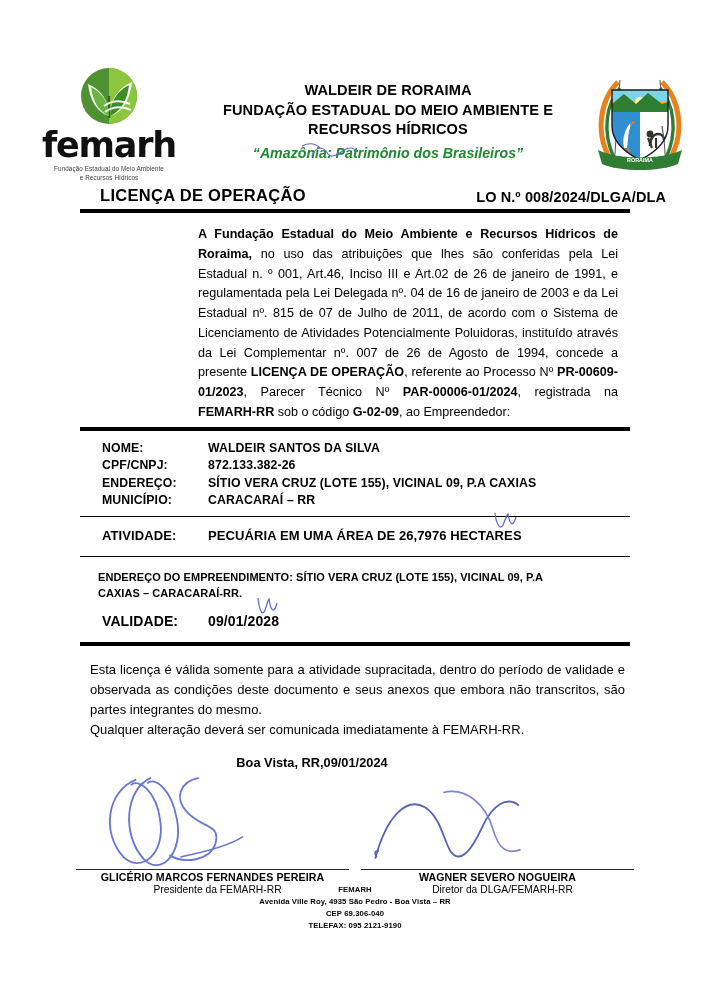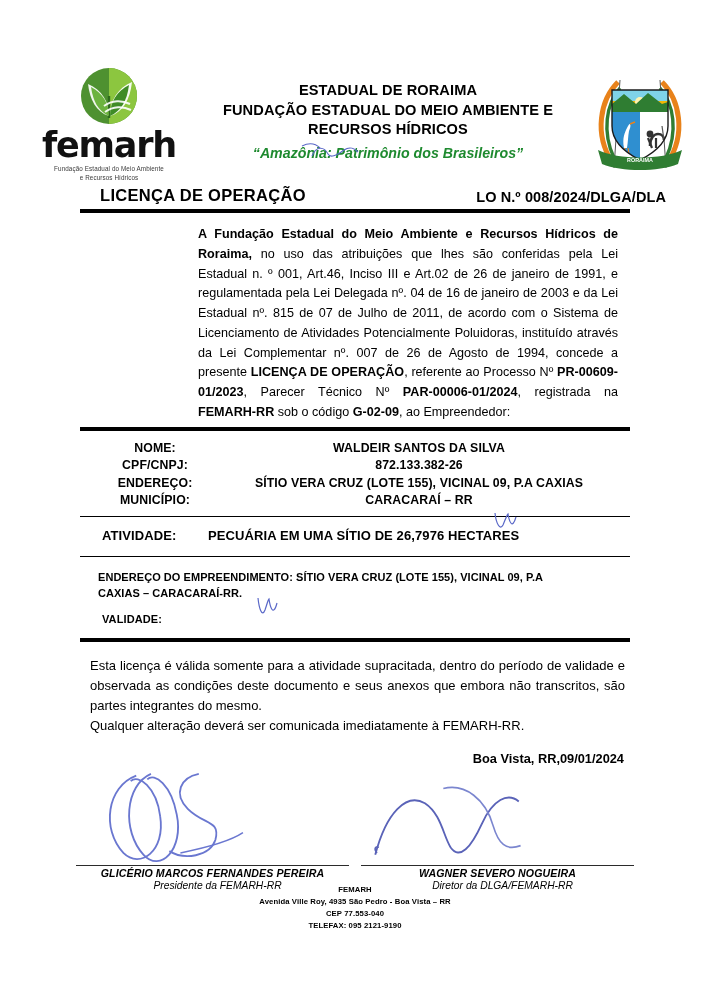--- a/index.html
+++ b/index.html
@@ -123,21 +123,20 @@
   }
   .body-block b { font-weight: bold; }
 
   
   .detail-wrap { margin: 0 80px; }
   .detail-rows {
     padding: 9px 0 6px 22px;
     font-size: 12.3px;
     font-weight: bold;
     line-height: 1.43;
-    text-align: center;
   }
   .drow { display: flex; }
   .dlabel { flex: 0 0 106px; letter-spacing: .1px; }
   .dvalue { flex: 1 1 auto; letter-spacing: .1px; }
 
   .activity-rows {
     padding: 11px 0 13px 22px;
     font-size: 13px;
     font-weight: bold;
     position: relative;
@@ -146,49 +145,48 @@
 
   .enderec-block {
     padding: 12px 0 0 18px;
     font-size: 11px;
     font-weight: bold;
     line-height: 1.5;
     letter-spacing: .05px;
   }
   .validade-block {
     padding: 11px 0 9px 22px;
-    font-size: 11px;
+    font-size: 14px;
     font-weight: bold;
     position: relative;
   }
   .validade-block .dlabel { flex: 0 0 106px; }
 
   
   .closing {
     margin: 14px 85px 0 90px;
     font-size: 13px;
     line-height: 1.55;
     text-align: justify;
   }
   .closing .last { text-align: left; }
 
   
   .city-date {
-    text-align: right;
+    text-align: center;
     font-size: 12.8px;
     font-weight: bold;
     margin: 14px 86px 0 0;
   }
   .sigs {
     display: flex;
     justify-content: space-between;
     margin-top: 6px;
     padding: 0 70px;
     position: relative;
-    font-style: italic;
   }
   .sigbox {
     flex: 1 1 0;
     text-align: center;
     position: relative;
     height: 112px;
   }
   .sig-ink {
     position: absolute;
     left: 0; right: 0; top: 0;
@@ -248,21 +246,21 @@
         </svg>
       </div>
       <div class="logo-word">femarh</div>
       <div class="logo-sub">
         <span>Fundação Estadual do Meio Ambiente</span><br>
         <span>e Recursos Hídricos</span>
       </div>
     </div>
 
     <div class="header-center">
-      <div class="gov-line">ESTADUAL DE RORAIMA</div>
+      <div class="gov-line">WALDEIR DE RORAIMA</div>
       <div class="gov-line">FUNDAÇÃO ESTADUAL DO MEIO AMBIENTE E</div>
       <div class="gov-line">RECURSOS HÍDRICOS</div>
       <div class="motto">“Amazônia: Patrimônio dos Brasileiros”</div>
     </div>
 
     <div class="brasao">
       <svg width="96" height="100" viewBox="0 0 96 100">
 
         <path d="M20 88 C2 60 8 26 26 8" stroke="#e8821a" stroke-width="5" fill="none"></path>
         <path d="M76 88 C94 60 88 26 70 8" stroke="#e8821a" stroke-width="5" fill="none"></path>
@@ -335,37 +333,38 @@
         <div class="dlabel">MUNICÍPIO:</div>
         <div class="dvalue">CARACARAÍ – RR</div>
       </div>
     </div>
 
     <div class="rule-single" style="margin-left:0;margin-right:0;"></div>
 
     <div class="activity-rows">
       <div class="drow">
         <div class="dlabel">ATIVIDADE:</div>
-        <div class="dvalue">PECUÁRIA EM UMA SÍTIO DE  26,7976 HECTARES</div>
+        <div class="dvalue">PECUÁRIA EM UMA ÁREA DE  26,7976 HECTARES</div>
       </div>
       <svg class="ink-svg" style="left:412px; top:-6px;" width="28" height="26">
         <path d="M3 2 C4 12 8 20 11 14 C13 9 15 4 16 3 C17 9 20 20 24 6" stroke="#5a68c8" stroke-width="1.2" fill="none"></path>
       </svg>
     </div>
 
     <div class="rule-single" style="margin-left:0;margin-right:0;"></div>
 
     <div class="enderec-block">
       <div>ENDEREÇO DO EMPREENDIMENTO: SÍTIO VERA CRUZ (LOTE 155), VICINAL 09, P.A</div>
       <div>CAXIAS – CARACARAÍ-RR.</div>
     </div>
 
     <div class="validade-block">
       <div class="drow">
         <div class="dlabel">VALIDADE:</div>
+        <div class="dvalue">09/01/2028</div>
       </div>
       <svg class="ink-svg" style="left:175px; top:-8px;" width="26" height="28">
         <path d="M3 4 C4 14 7 24 10 16 C12 10 13 6 14 5 C15 12 18 24 22 9" stroke="#5a68c8" stroke-width="1.2" fill="none"></path>
       </svg>
     </div>
 
     <div class="rule-double" style="margin-left:0;margin-right:0;"></div>
   </div>
 
   <div class="closing">
@@ -397,17 +396,17 @@
       </svg>
       <div class="sig-line"></div>
       <div class="sig-name">WAGNER SEVERO NOGUEIRA</div>
       <div class="sig-role">Diretor  da DLGA/FEMARH-RR</div>
     </div>
   </div>
 
   <div class="footer">
     <div>FEMARH</div>
     <div>Avenida Ville Roy, 4935 São Pedro - Boa Vista – RR</div>
-    <div>CEP 77.553-040</div>
+    <div>CEP 69.306-040</div>
     <div>TELEFAX: 095 2121-9190</div>
   </div>
 
 </div>
 
 </body></html>

